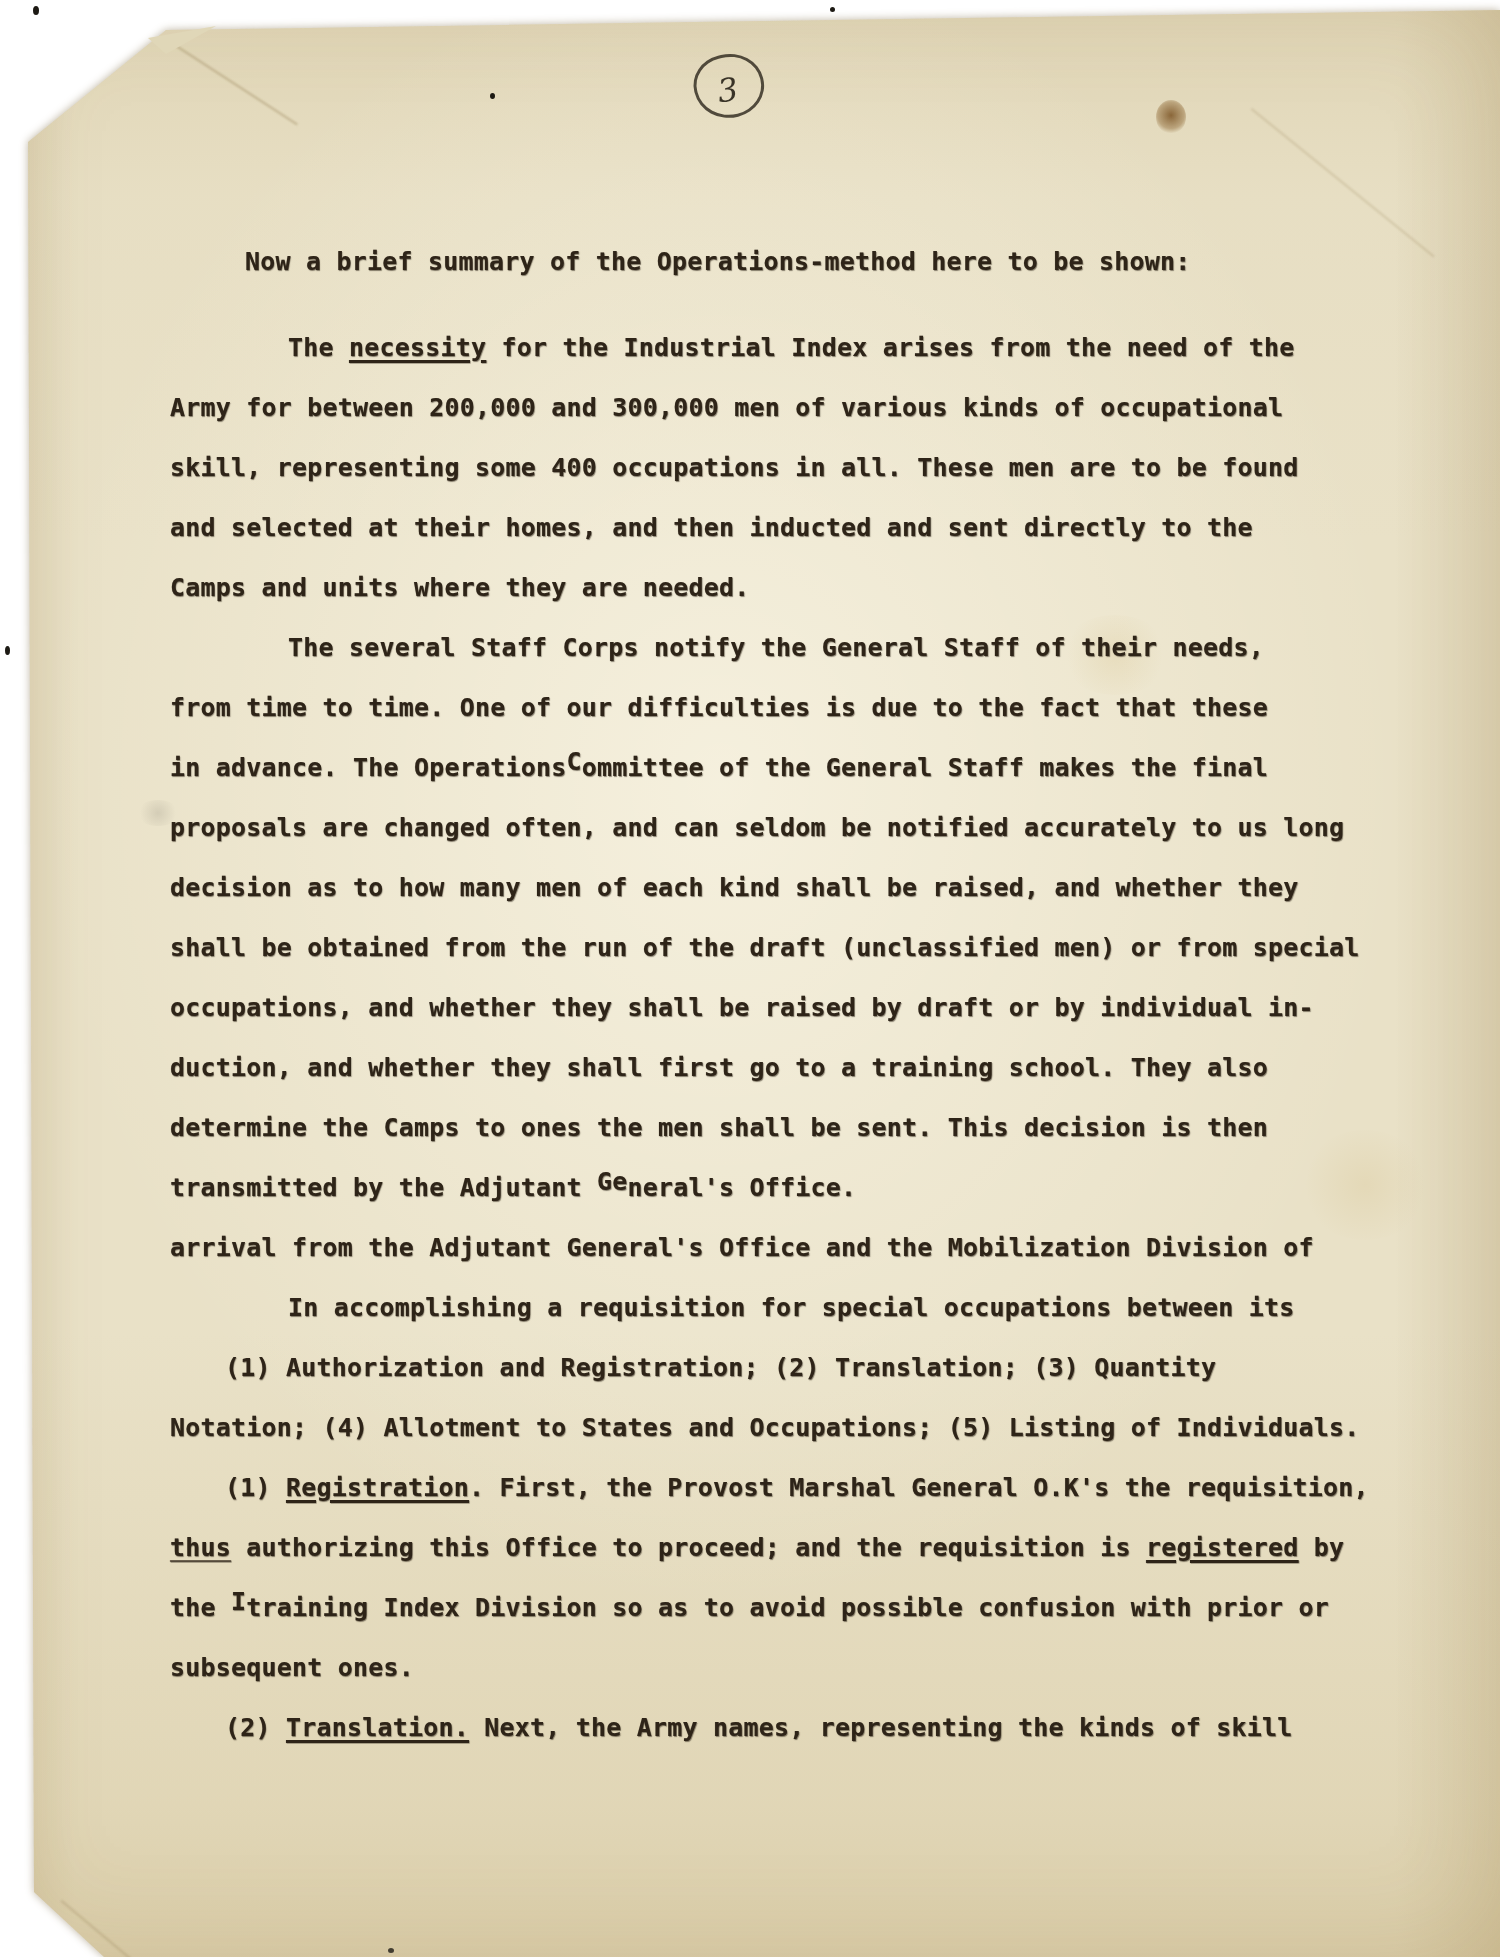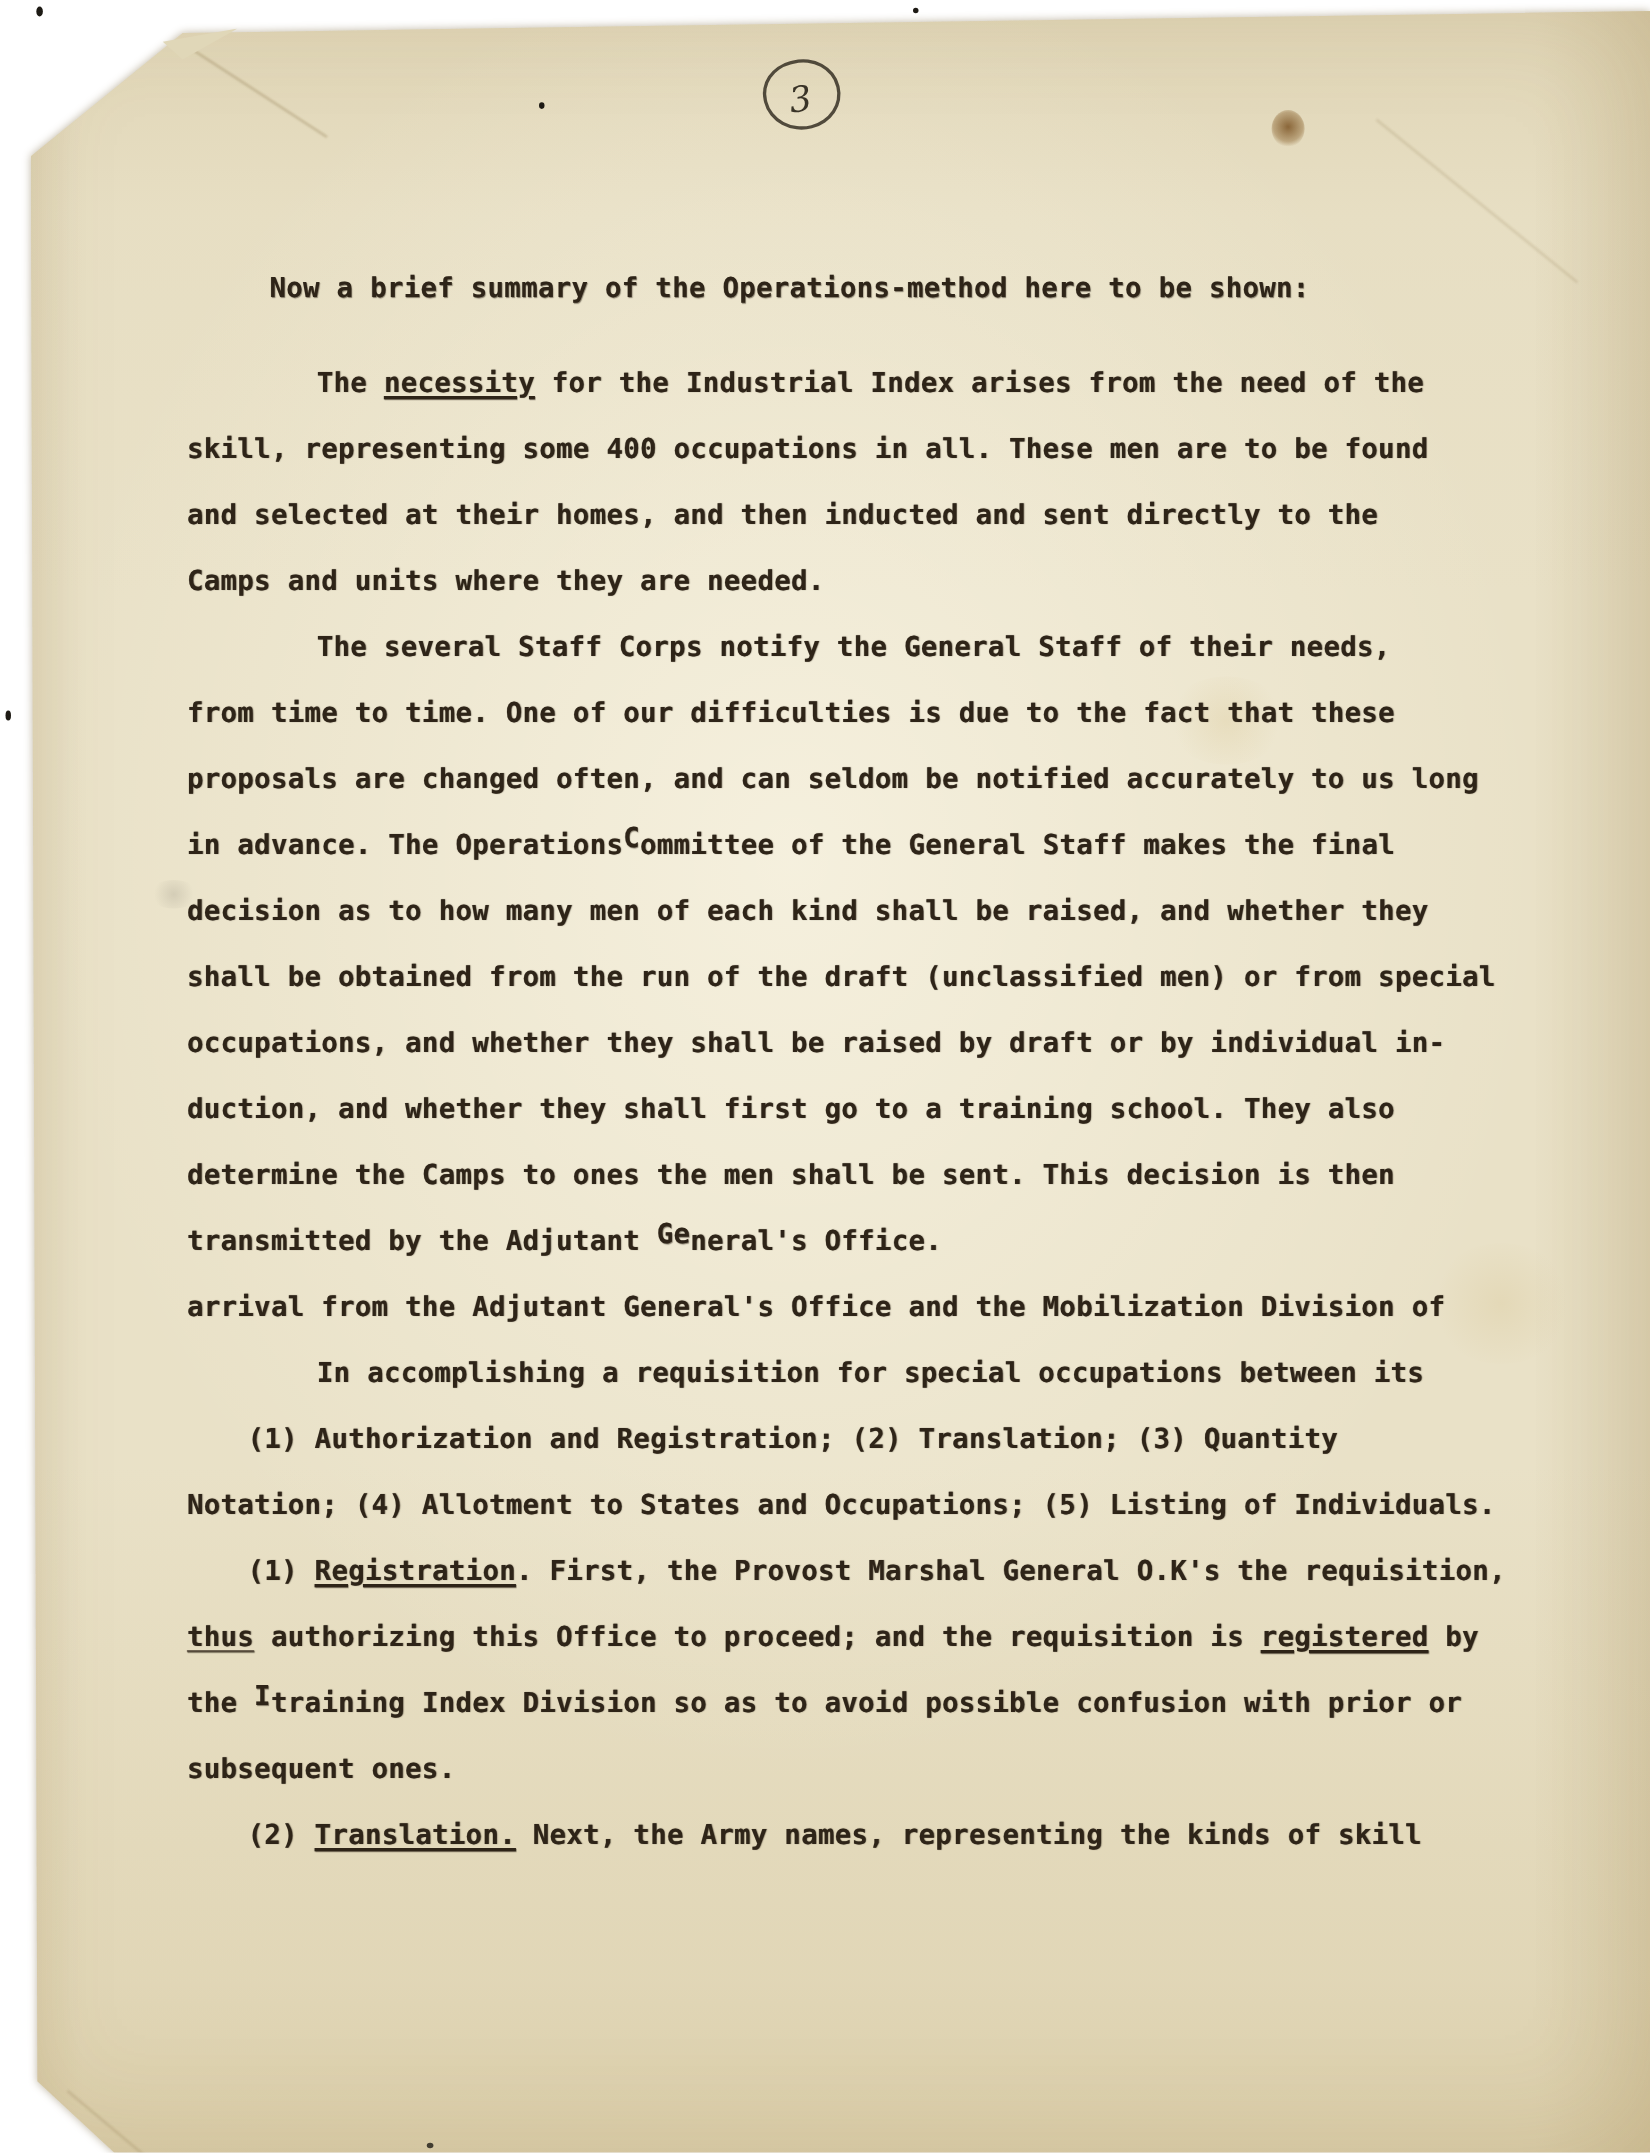--- a/index.html
+++ b/index.html
@@ -100,27 +100,28 @@
       <div class="stain smudge"></div>
 
       <div class="pagenum">
         <span>3</span>
       </div>
 
       <div class="doc-text">
           <div class="line first"><span>Now a brief summary of the Operations-method here to be shown:</span></div>
           <div class="pgap"></div>
           <div class="line para"><span>The </span><span class="u">necessity</span><span> for the Industrial Index arises from the need of the</span></div>
+          <div class="line"><span>Army for between 200,000 and 300,000 men of various kinds of occupational</span></div>
           <div class="line"><span>skill, representing some 400 occupations in all. These men are to be found</span></div>
           <div class="line"><span>and selected at their homes, and then inducted and sent directly to the</span></div>
           <div class="line"><span>Camps and units where they are needed.</span></div>
           <div class="line para"><span>The several Staff Corps notify the General Staff of their needs,</span></div>
           <div class="line"><span>from time to time. One of our difficulties is due to the fact that these</span></div>
+          <div class="line"><span>in advance. The Operations</span><span class="raised">C</span><span>ommittee of the General Staff makes the final</span></div>
           <div class="line"><span>proposals are changed often, and can seldom be notified accurately to us long</span></div>
-          <div class="line"><span>in advance. The Operations</span><span class="raised">C</span><span>ommittee of the General Staff makes the final</span></div>
           <div class="line"><span>decision as to how many men of each kind shall be raised, and whether they</span></div>
           <div class="line"><span>shall be obtained from the run of the draft (unclassified men) or from special</span></div>
           <div class="line"><span>occupations, and whether they shall be raised by draft or by individual in-</span></div>
           <div class="line"><span>duction, and whether they shall first go to a training school. They also</span></div>
           <div class="line"><span>determine the Camps to ones the men shall be sent. This decision is then</span></div>
           <div class="line"><span>transmitted by the Adjutant </span><span class="raised">Ge</span><span>neral's Office.</span></div>
           <div class="line"><span>arrival from the Adjutant General's Office and the Mobilization Division of</span></div>
           <div class="line para"><span>In accomplishing a requisition for special occupations between its</span></div>
           <div class="line num"><span>(1) Authorization and Registration; (2) Translation; (3) Quantity</span></div>
           <div class="line"><span>Notation; (4) Allotment to States and Occupations; (5) Listing of Individuals.</span></div>

